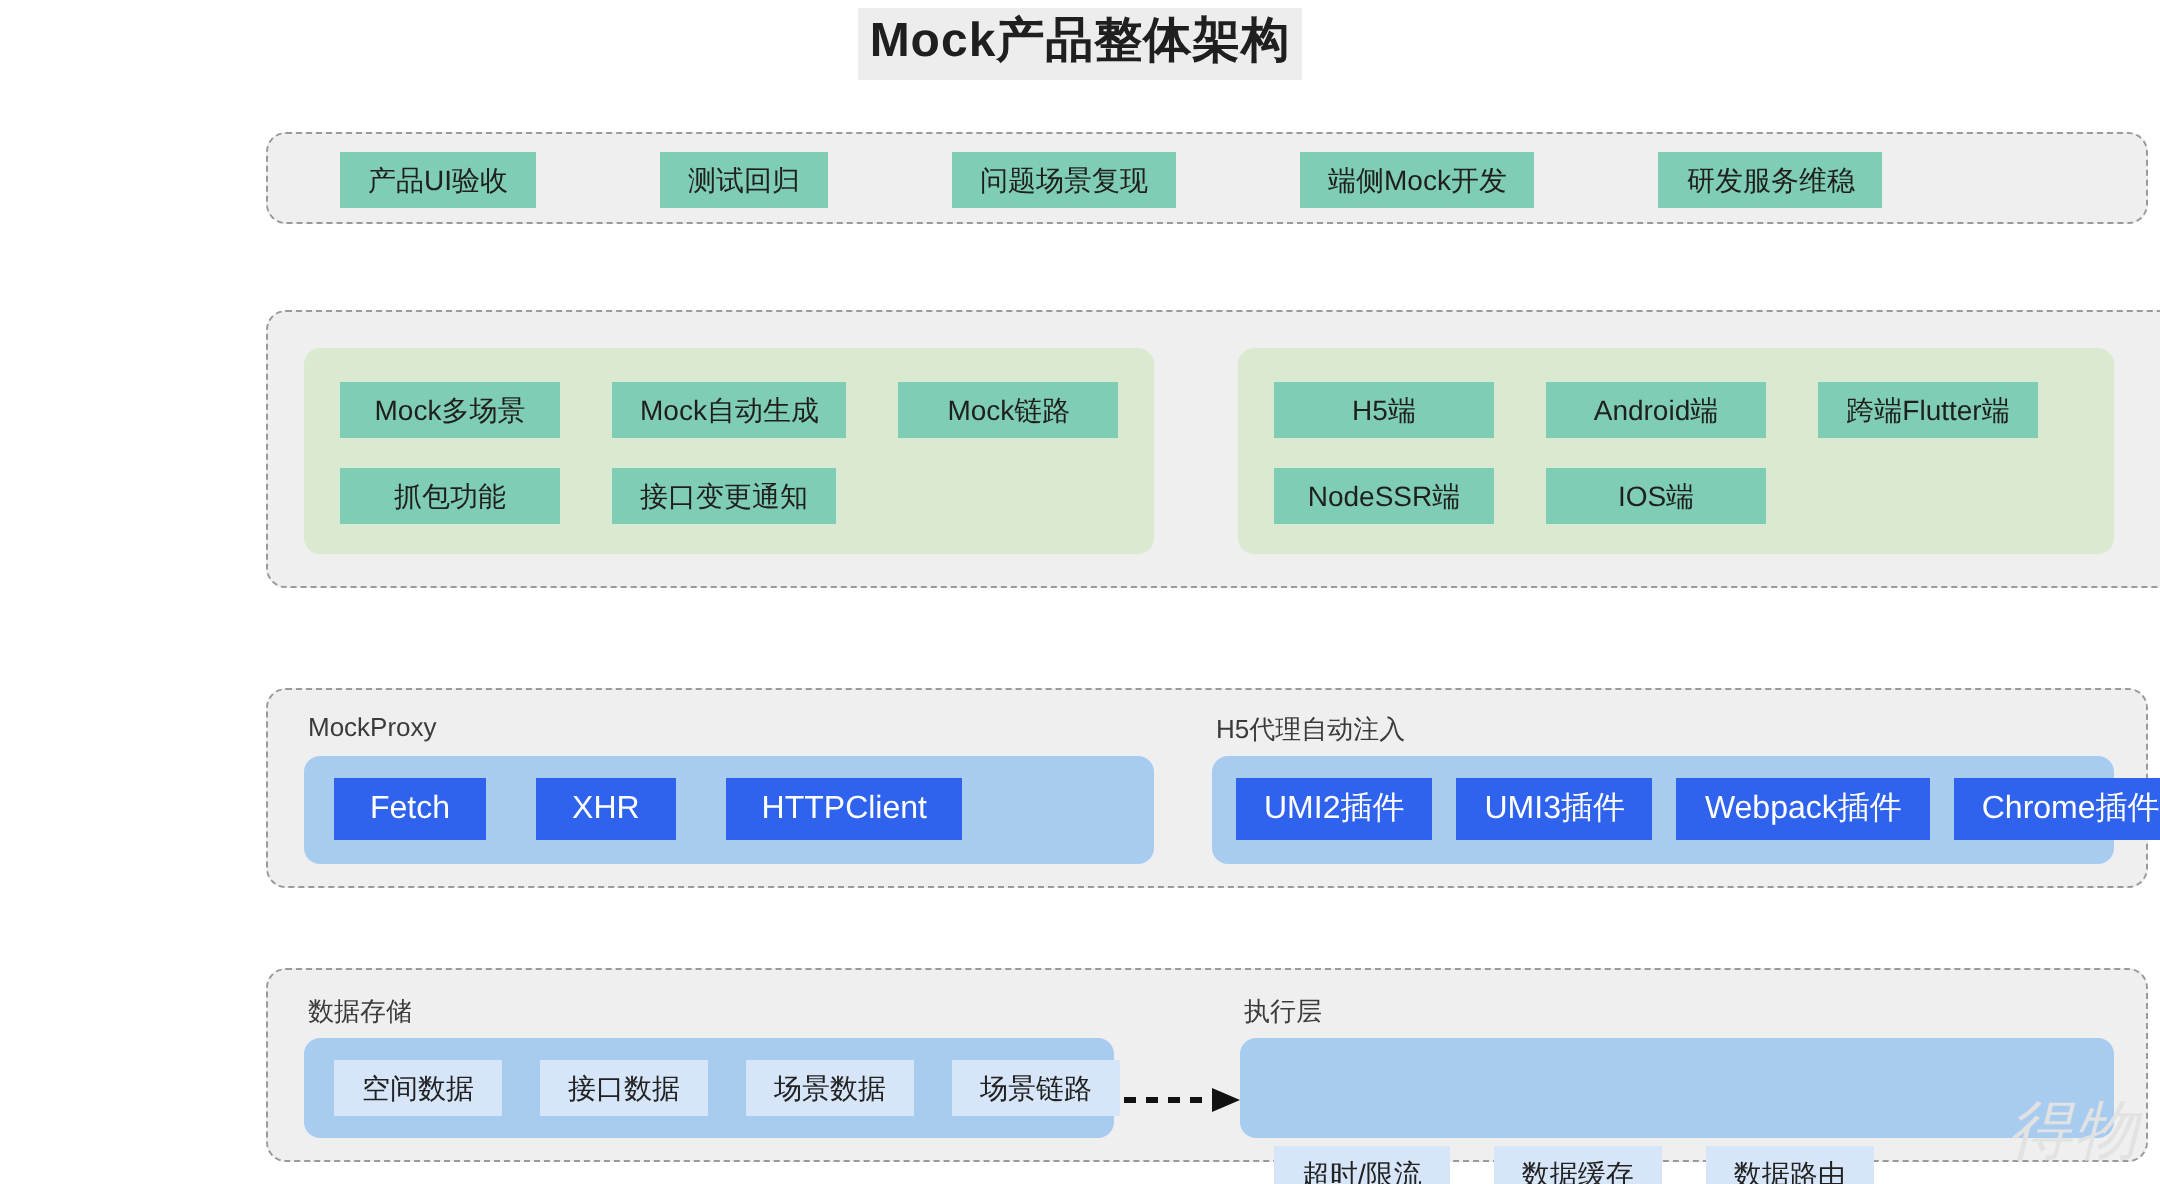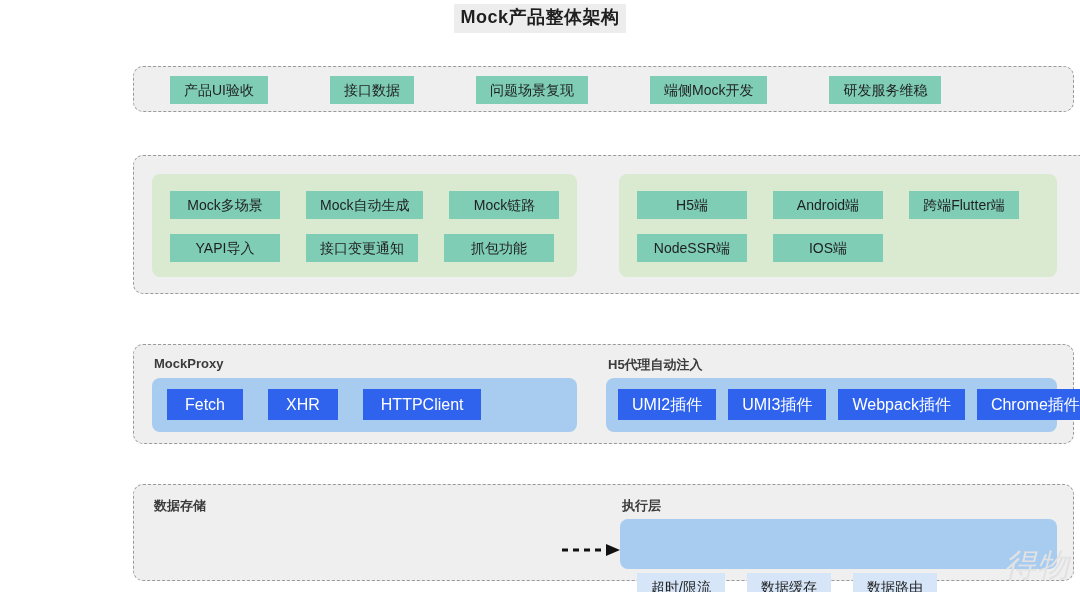--- a/index.html
+++ b/index.html
@@ -21,21 +21,21 @@
   .title {
     position: absolute;
     left: 0; right: 0;
     top: 4px;
     text-align: center;
   }
   .title-text {
     display: inline-block;
     background: #ededed;
     color: #1f1f1f;
-    font-size: 18px;
+    font-size: 24px;
     font-weight: 700;
     letter-spacing: .5px;
     padding: 2px 6px 4px 6px;
     line-height: 1.25;
   }
 
   
   .panel {
     position: absolute;
     background: #efefef;
@@ -86,21 +86,21 @@
     flex-wrap: wrap;
     gap: 15px 26px;
     align-content: flex-start;
   }
   .grid-green .chip-green { min-width: 110px; }
 
   
   .section-label {
     position: absolute;
     font-size: 13px;
-    font-weight: 700;
+    font-weight: 400;
     color: #3b3b3b;
     white-space: nowrap;
   }
   #label-mockproxy { left: 20px; top: 11px; }
   #label-h5inject  { left: 474px; top: 11px; }
   #label-storage   { left: 20px; top: 12px; }
   #label-exec      { left: 488px; top: 12px; }
 
   
   .subpanel-blue {
@@ -175,37 +175,36 @@
 
 <div id="canvas">
 
   <div class="title">
     <span class="title-text">Mock产品整体架构</span>
   </div>
 
   <div class="panel" id="panel-scenarios">
     <div class="chip-row" id="scenario-row">
       <div class="chip-green">产品UI验收</div>
-      <div class="chip-green">接口数据</div>
+      <div class="chip-green">测试回归</div>
       <div class="chip-green">问题场景复现</div>
       <div class="chip-green">端侧Mock开发</div>
       <div class="chip-green">研发服务维稳</div>
     </div>
   </div>
 
   <div class="panel" id="panel-capability">
 
     <div class="subpanel-green" id="sub-features">
       <div class="grid-green">
         <div class="chip-green">Mock多场景</div>
         <div class="chip-green">Mock自动生成</div>
         <div class="chip-green">Mock链路</div>
-        <div class="chip-green">YAPI导入</div>
+        <div class="chip-green">抓包功能</div>
         <div class="chip-green">接口变更通知</div>
-        <div class="chip-green">抓包功能</div>
       </div>
     </div>
 
     <div class="subpanel-green" id="sub-clients">
       <div class="grid-green">
         <div class="chip-green">H5端</div>
         <div class="chip-green">Android端</div>
         <div class="chip-green">跨端Flutter端</div>
         <div class="chip-green">NodeSSR端</div>
         <div class="chip-green">IOS端</div>
@@ -231,20 +230,28 @@
         <div class="chip-blue">UMI3插件</div>
         <div class="chip-blue">Webpack插件</div>
         <div class="chip-blue">Chrome插件</div>
       </div>
     </div>
   </div>
 
   <div class="panel" id="panel-runtime">
 
     <div class="section-label" id="label-storage">数据存储</div>
+    <div class="subpanel-blue" id="sub-storage">
+      <div class="blue-inner">
+        <div class="chip-lightblue">空间数据</div>
+        <div class="chip-lightblue">接口数据</div>
+        <div class="chip-lightblue">场景数据</div>
+        <div class="chip-lightblue">场景链路</div>
+      </div>
+    </div>
 
     <div class="section-label" id="label-exec">执行层</div>
     <div class="subpanel-blue" id="sub-exec">
       <div class="blue-inner">
         <div class="chip-lightblue">超时/限流</div>
         <div class="chip-lightblue">数据缓存</div>
         <div class="chip-lightblue">数据路由</div>
       </div>
     </div>
   </div>

